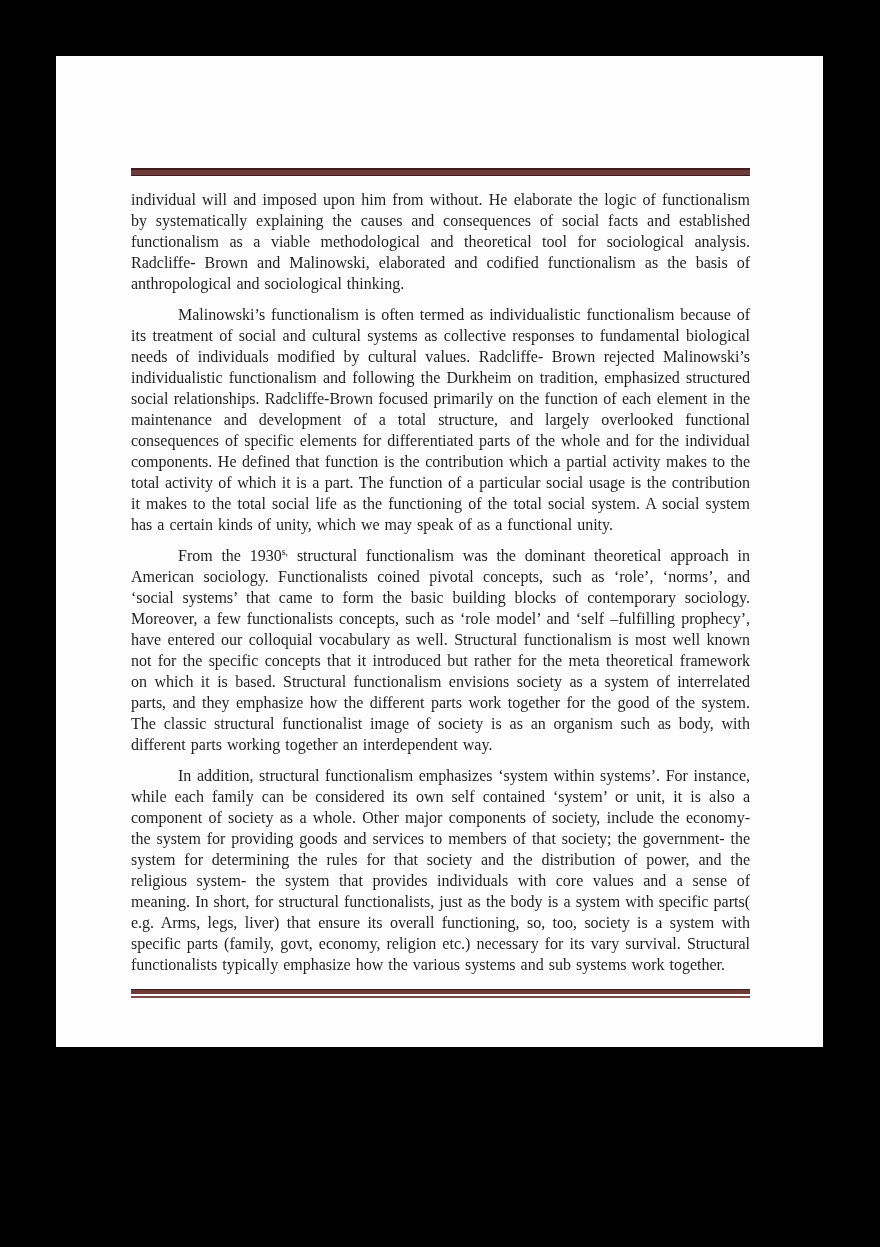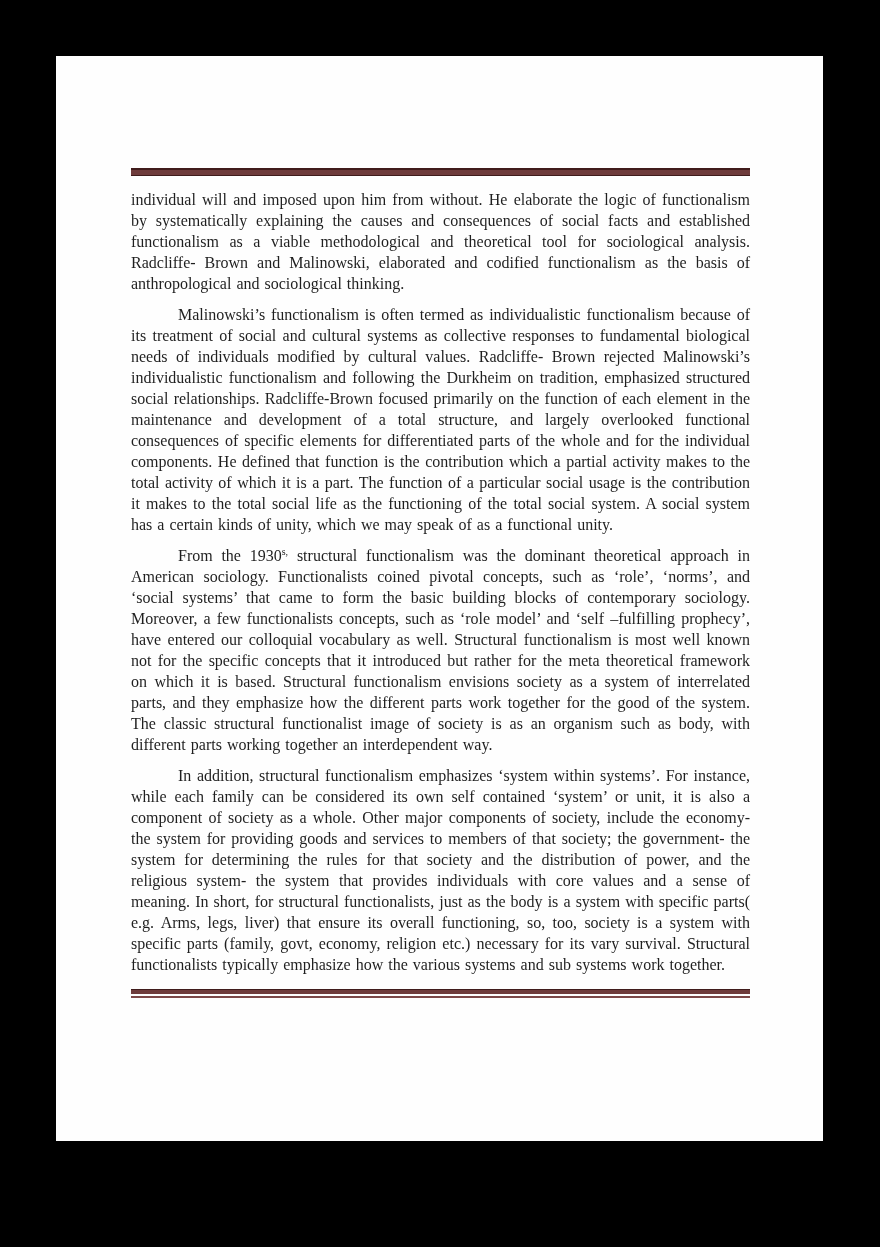--- a/index.html
+++ b/index.html
@@ -4,21 +4,21 @@
 <style>
   * { margin: 0; padding: 0; box-sizing: border-box; }
   html, body {
     width: 880px;
     background: #000000;
     font-family: "Liberation Serif", "DejaVu Serif", serif;
   }
   .scan-bg {
     position: relative;
     width: 880px;
-    height: 1247px;
+    height: 1047px;
     background: #000000;
     overflow: hidden;
   }
   .paper {
     position: absolute;
     left: 56px;
     top: 56px;
     width: 767px;
     height: 1085px;
     background: #fefefe;

